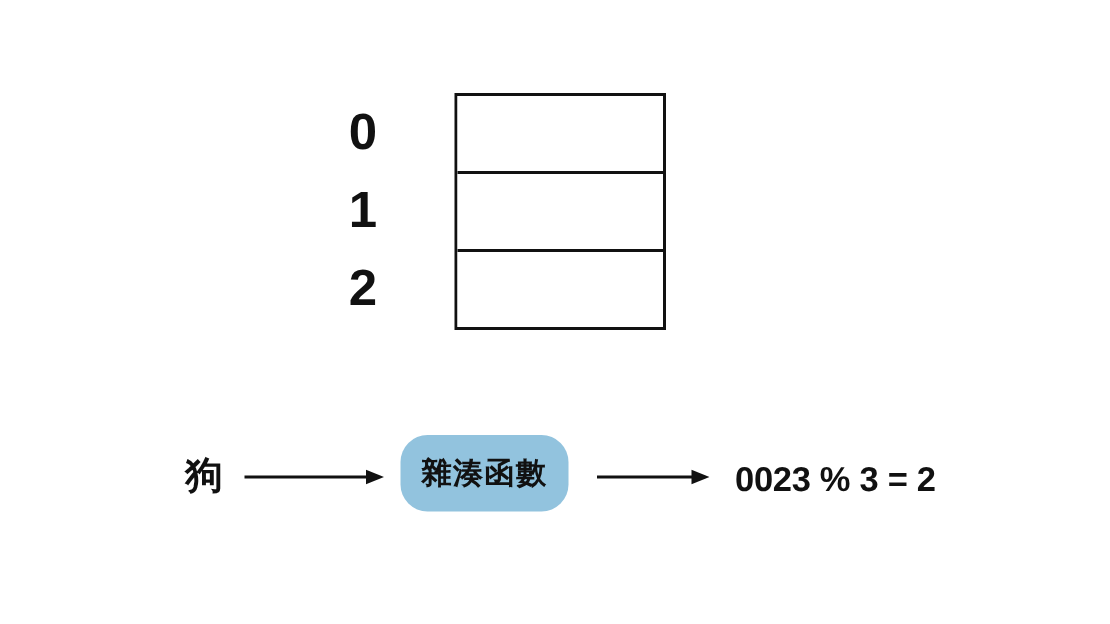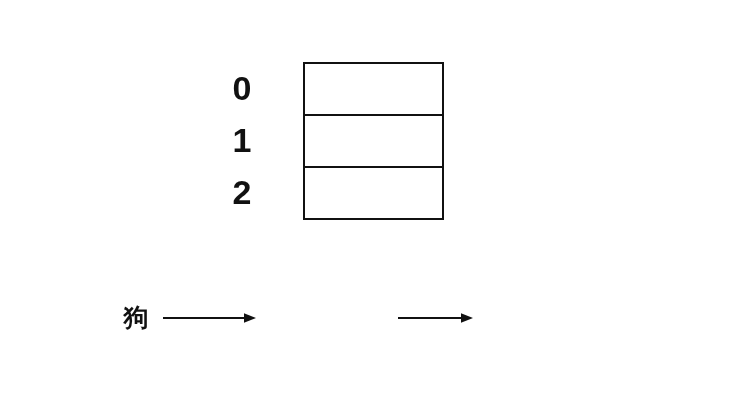--- a/index.html
+++ b/index.html
@@ -109,20 +109,24 @@
     <div class="hash-slot"></div>
   </div>
 
   <div class="input-label">狗</div>
 
   <svg class="arrow arrow-1" viewBox="0 0 94 16" xmlns="http://www.w3.org/2000/svg">
     <line x1="1" y1="8" x2="83" y2="8" stroke="#111111" stroke-width="2"></line>
     <polygon points="82,3.2 94,8 82,12.8" fill="#111111"></polygon>
   </svg>
 
+  <div class="hash-box">
+    <span class="hash-box-label">雜湊函數</span>
+  </div>
 
   <svg class="arrow arrow-2" viewBox="0 0 76 16" xmlns="http://www.w3.org/2000/svg">
     <line x1="1" y1="8" x2="65" y2="8" stroke="#111111" stroke-width="2"></line>
     <polygon points="64,3.2 76,8 64,12.8" fill="#111111"></polygon>
   </svg>
 
+  <div class="result-label">0023 % 3 = 2</div>
 
 </div>
 
 </body></html>

